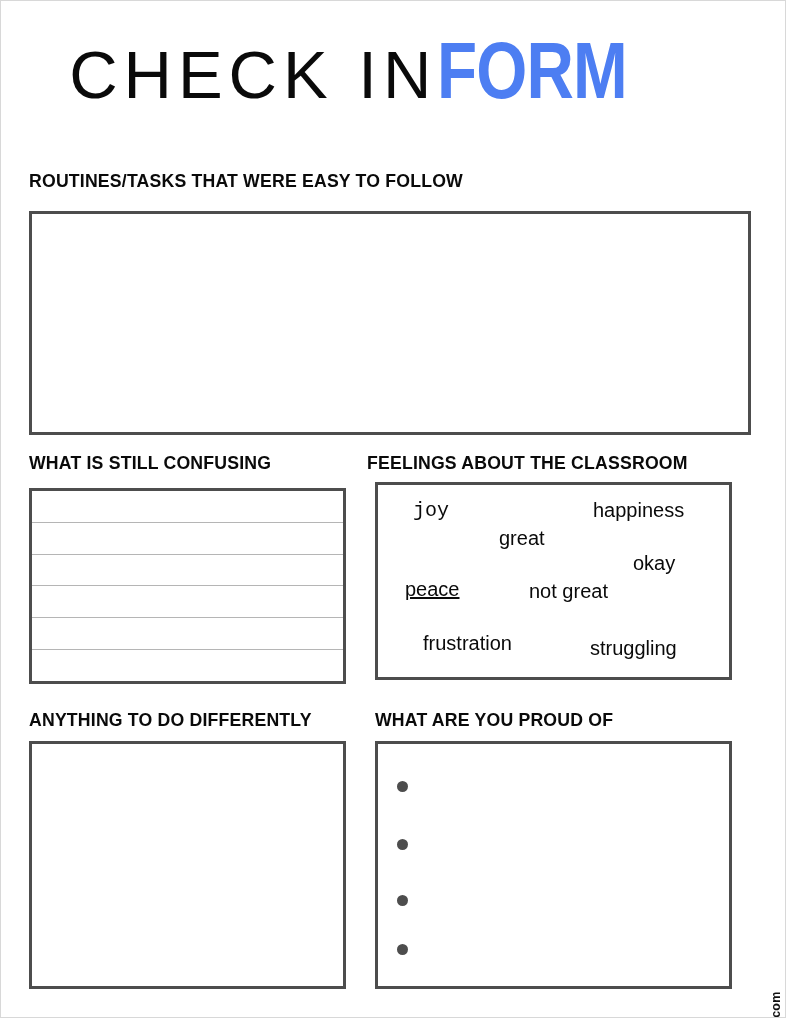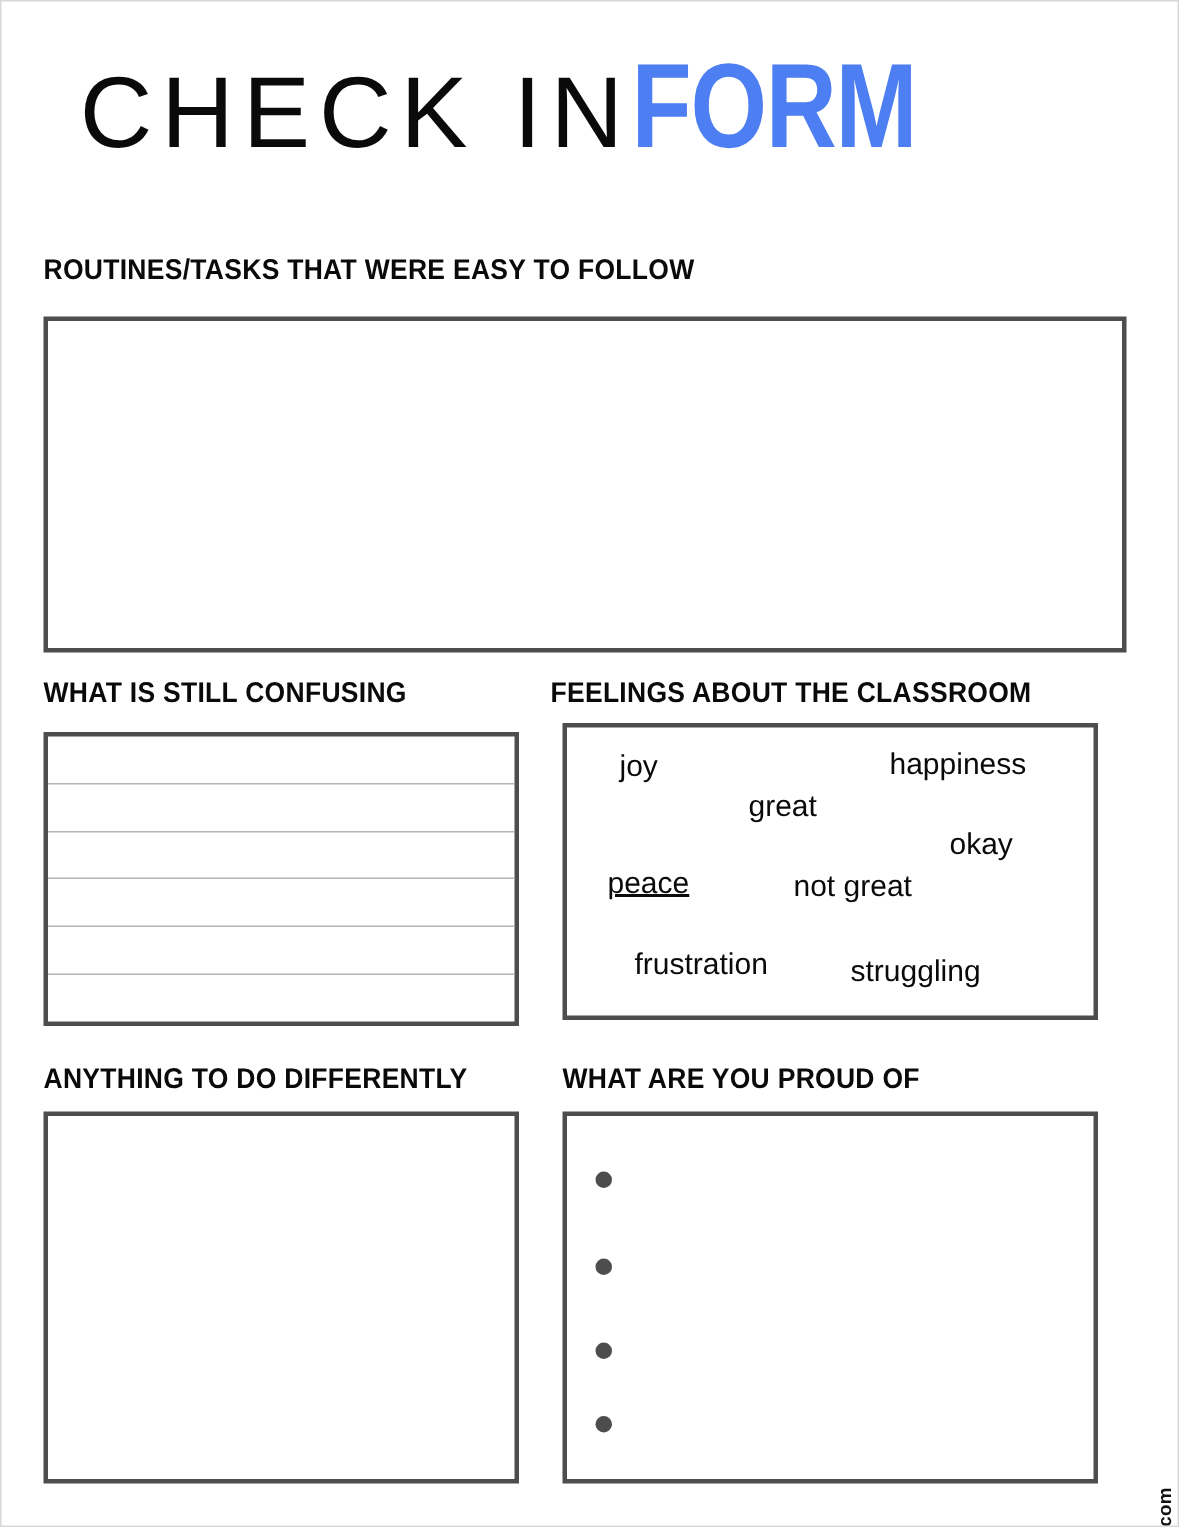--- a/index.html
+++ b/index.html
@@ -19,21 +19,21 @@
     height: 1018px;
     background: #ffffff;
     border: 1px solid #d8d8d8;
     box-sizing: border-box;
     overflow: hidden;
   }
 
   
   .title-row {
     position: absolute;
-    left: 0;
+    left: 16px;
     top: 30px;
     width: 704px;
     text-align: center;
     white-space: nowrap;
     line-height: 1;
   }
   .title-plain {
     font-family: "Liberation Sans", sans-serif;
     font-weight: 300;
     font-size: 67px;
@@ -167,28 +167,28 @@
       <div class="rule-row"></div>
       <div class="rule-row"></div>
       <div class="rule-row"></div>
       <div class="rule-row"></div>
     </div>
   </div>
 
   <div class="heading" style="left:366px; top:452px;">FEELINGS ABOUT THE CLASSROOM</div>
   <div class="box" style="left:374px; top:481px; width:357px; height:198px;"></div>
 
-  <span class="cloud-word" style="left: 412px; top: 500px;">joy</span>
+  <span class="cloud-word" style="left: 412px; top: 500px; font-family: Liberation Mono, monospace;">joy</span>
   <span class="cloud-word" style="left: 592px; top: 499px;">happiness</span>
   <span class="cloud-word" style="left: 498px; top: 527px;">great</span>
   <span class="cloud-word" style="left: 632px; top: 552px;">okay</span>
   <span class="cloud-word" style="left: 404px; top: 578px; text-decoration: underline;">peace</span>
   <span class="cloud-word" style="left: 528px; top: 580px;">not great</span>
   <span class="cloud-word" style="left: 422px; top: 632px;">frustration</span>
-  <span class="cloud-word" style="left: 566px; top: 637px; text-align: right;">struggling</span>
+  <span class="cloud-word" style="left: 589px; top: 637px; text-align: right;">struggling</span>
 
   <div class="heading" style="left:28px; top:709px;">ANYTHING TO DO DIFFERENTLY</div>
   <div class="box" style="left:28px; top:740px; width:317px; height:248px;"></div>
 
   <div class="heading" style="left:374px; top:709px;">WHAT ARE YOU PROUD OF</div>
   <div class="box" style="left:374px; top:740px; width:357px; height:248px;"></div>
 
   <span class="bullet-dot" style="left: 396px; top: 780px;"></span>
   <span class="bullet-dot" style="left: 396px; top: 838px;"></span>
   <span class="bullet-dot" style="left: 396px; top: 894px;"></span>

